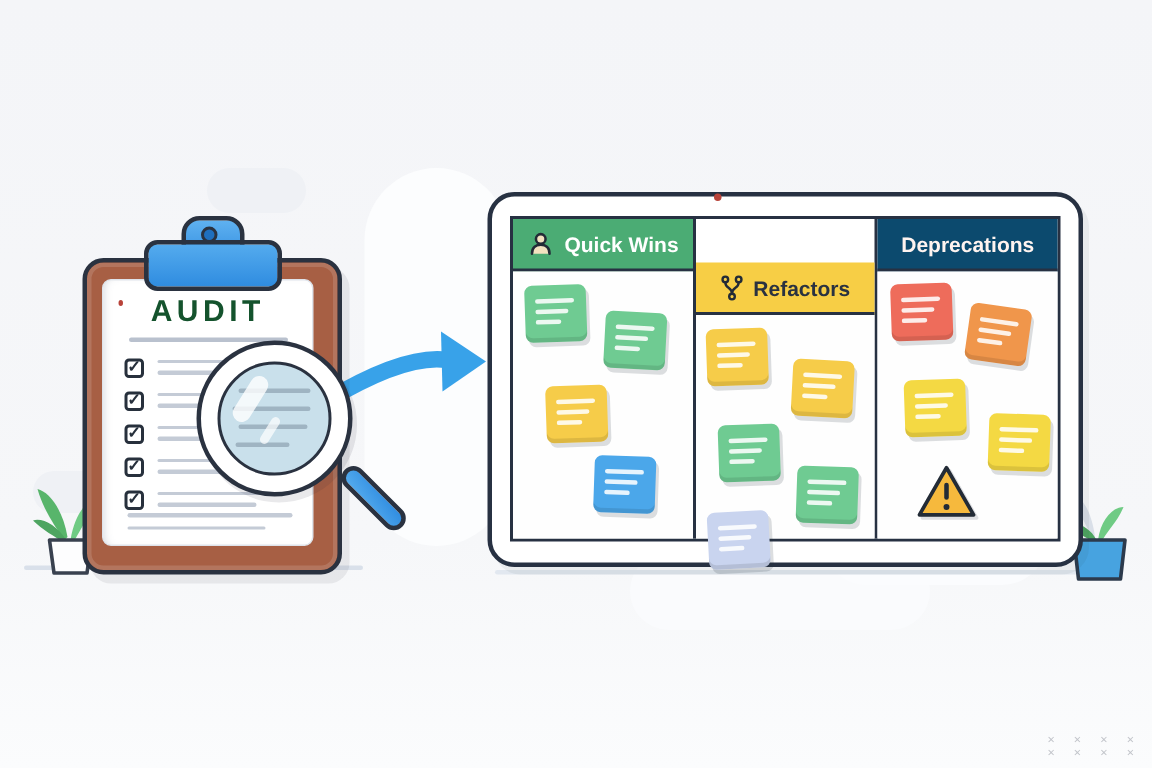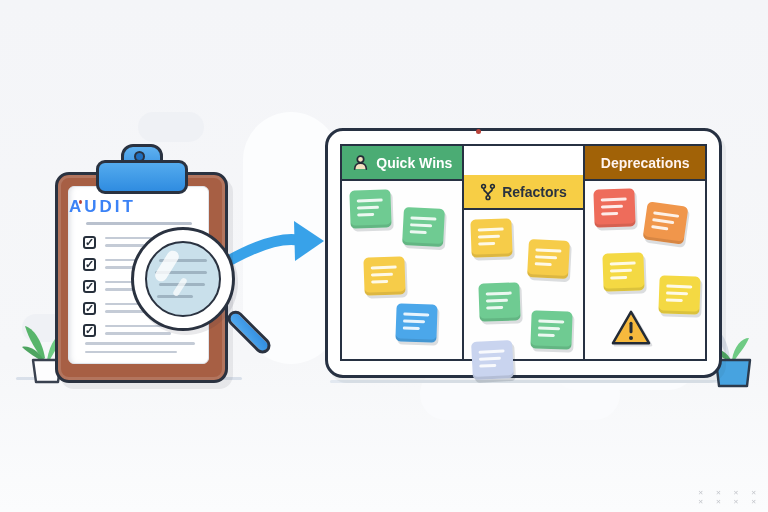--- a/index.html
+++ b/index.html
@@ -28,22 +28,22 @@
     box-shadow:5px 6px 0 rgba(35,43,56,0.08), inset 0 0 0 3px rgba(255,255,255,0.14);}
   .clip-bump{position:absolute;left:121px;top:144px;width:36px;height:28px;
     background:linear-gradient(#5fb1f0,#2f8ce0);border:3px solid #2a3240;border-radius:12px;z-index:3;}
   .clip-hole{position:absolute;left:10px;top:4px;width:11px;height:11px;border-radius:50%;
     background:#1f6fbe;border:2.5px solid #2a3240;box-sizing:border-box;}
   .clip-base{position:absolute;left:96px;top:160px;width:86px;height:28px;
     background:linear-gradient(#54abee,#2f8ce0);border:3px solid #2a3240;border-radius:9px;z-index:3;}
   .paper{position:absolute;left:10px;top:11px;width:141px;height:178px;background:#ffffff;
     border:1.5px solid #dfe3ea;border-radius:6px;box-sizing:border-box;
     box-shadow:inset 4px 0 6px -4px rgba(120,130,150,0.35);overflow:hidden;}
-  .paper-title{margin-top:10px;text-align:left;font-size:17px;font-weight:bold;
-    letter-spacing:3px;color:#3b82f6;}
+  .paper-title{margin-top:10px;text-align:center;font-size:20px;font-weight:bold;
+    letter-spacing:3px;color:#14532d;}
   .title-underline{width:106px;height:2.5px;background:#b9c1ce;border-radius:2px;margin:5px auto 11px auto;}
   .chk-row{display:flex;align-items:flex-start;margin:0 0 9px 14px;}
   .chk{width:13px;height:13px;border:2.2px solid #27303c;border-radius:3px;background:#fff;
     display:flex;align-items:center;justify-content:center;font-size:11px;font-weight:bold;
     color:#27303c;line-height:10px;box-sizing:border-box;flex:0 0 auto;}
   .chk-lines{margin-left:9px;padding-top:1px;}
   .chk-lines i{display:block;height:2.5px;background:#c4cbd6;border-radius:2px;}
   .chk-lines i:first-child{width:78px;margin-bottom:5px;}
   .chk-lines i:last-child{width:66px;}
   .chk-row:nth-child(2) .chk-lines i:last-child{width:56px;}
@@ -276,21 +276,21 @@
             </div>
             <div class="note" style="background: rgb(201, 212, 239); left: 8px; top: 131px; transform: rotate(-3deg);">
               <i></i>
               <i></i>
               <i></i>
             </div>
           </div>
       </div>
 
       <div class="board-col">
-        <div class="col-head" style="background: #a16207; color: rgb(255, 244, 240);">
+        <div class="col-head" style="background: #0c4a6e; color: rgb(255, 244, 240);">
           <span>Deprecations</span>
         </div>
         <div class="col-body">
           <svg class="warning" viewBox="0 0 44 40" style="left: 25px; top: 128px;">
             <path d="M22 3 L41 36 H3 Z" fill="#f6b93d" stroke="#232b36" stroke-width="2.6" stroke-linejoin="round"></path>
             <rect x="20.4" y="13.5" width="3.2" height="12" rx="1.6" fill="#232b36"></rect>
             <circle cx="22" cy="30.6" r="2.1" fill="#232b36"></circle>
           </svg>
         <div class="note" style="background: rgb(238, 108, 91); left: 9px; top: 8px; transform: rotate(-2deg);">
               <i></i>

